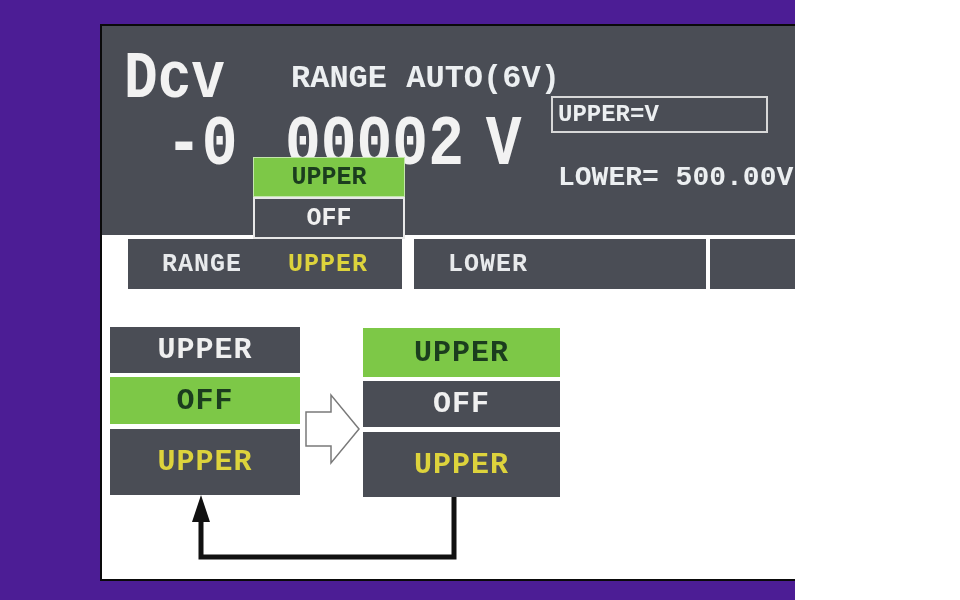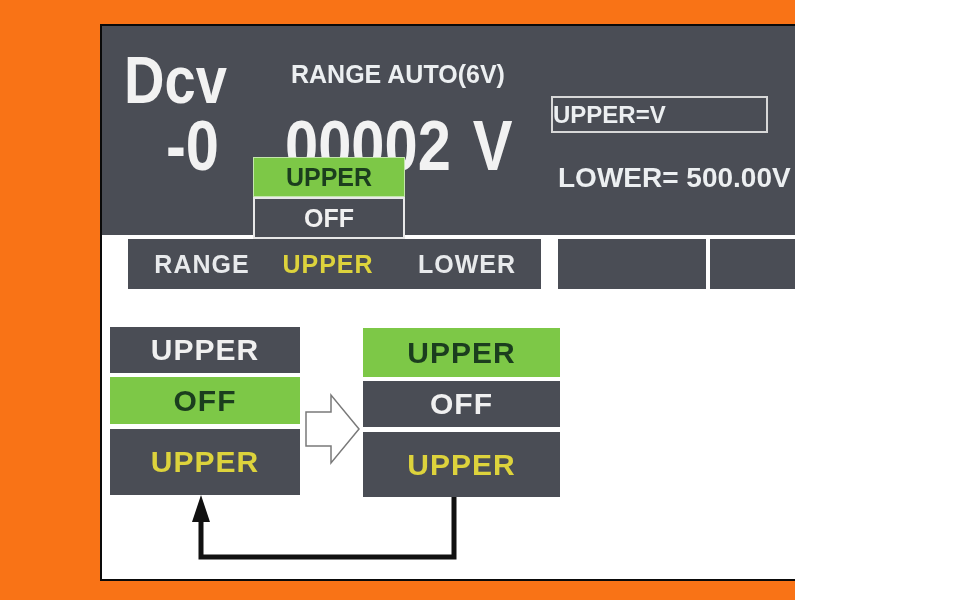--- a/index.html
+++ b/index.html
@@ -1,42 +1,42 @@
 <!DOCTYPE html>
 <html><head>
 <meta charset="utf-8">
 <style>
   html,body{margin:0;padding:0;background:#ffffff;}
   .stage{
-    position:relative;width:795px;height:600px;background:#f97316;overflow:hidden;
-    font-family:Liberation Sans, sans-serif;
+    position:relative;width:795px;height:600px;background:#4c1d95;overflow:hidden;
+    font-family:Liberation Mono, monospace;
   }
   .frame{
     position:absolute;left:100px;top:24px;width:756px;height:553px;
     border:2px solid #0a0a0a;background:#ffffff;
   }
   
   .panel{position:absolute;left:0;top:0;width:756px;height:209px;background:#4a4d55;}
   .mode{
     position:absolute;left:22px;top:18px;font-size:66px;line-height:1.1;color:#f2f2f2;
     font-weight:bold;transform:scaleX(.85);transform-origin:left top;white-space:nowrap;
   }
   .range-status{
-    position:absolute;left:189px;top:34px;font-size:25px;color:#eceff1;font-weight:bold;white-space:nowrap;
+    position:absolute;left:189px;top:34px;font-size:32px;color:#eceff1;font-weight:bold;white-space:nowrap;
   }
   .reading{
     position:absolute;top:84px;font-size:71px;line-height:1;color:#f2f2f2;font-weight:bold;
     transform:scaleX(.84);transform-origin:left top;white-space:nowrap;z-index:1;
   }
   .reading.prefix{left:64px;}
   .reading.digits{left:183px;}
   .reading .unit{margin-left:26px;}
   .limit-upper-box{
     position:absolute;left:449px;top:70px;width:217px;height:37px;
-    border:2px solid #d8d8d8;display:flex;align-items:center;box-sizing:border-box;
+    border:2px solid #d8d8d8;display:flex;align-items:center;padding-left:5px;box-sizing:border-box;
     font-size:24px;color:#eceff1;font-weight:bold;white-space:nowrap;
   }
   .limit-upper-box .hl{background:#2b6e49;color:#f2f2f2;}
   .limit-lower{
     position:absolute;left:456px;top:136px;font-size:28px;color:#eceff1;font-weight:bold;white-space:nowrap;
   }
   
   .popup{position:absolute;left:151px;top:131px;width:152px;z-index:3;}
   .popup .opt{
     width:152px;box-sizing:border-box;display:flex;align-items:center;justify-content:center;
@@ -91,21 +91,21 @@
     </div>
 
     <div class="popup">
       <div class="opt sel">UPPER</div>
       <div class="opt unsel">OFF</div>
     </div>
 
     <div class="softkeys">
       <div class="softkey" style="left:0px;margin-left:26px;">RANGE</div>
       <div class="softkey active" style="left:152px;">UPPER</div>
-      <div class="softkey" style="left:291px;">LOWER</div>
+      <div class="softkey" style="left:312px;">LOWER</div>
       <div class="softkey" style="left:456px;"></div>
       <div class="softkey" style="left:608px;"></div>
     </div>
 
     <svg class="arrows-svg" viewBox="0 0 756 553" xmlns="http://www.w3.org/2000/svg">
       <polygon points="204,386 229,386 229,369 257,403 229,437 229,420 204,420" fill="#ffffff" stroke="#7a7a7a" stroke-width="1.5"></polygon>
       <polyline points="352,471 352,531 99,531 99,494" fill="none" stroke="#111111" stroke-width="5"></polyline>
       <polygon points="99,469 90,496 108,496" fill="#111111"></polygon>
     </svg>
 

